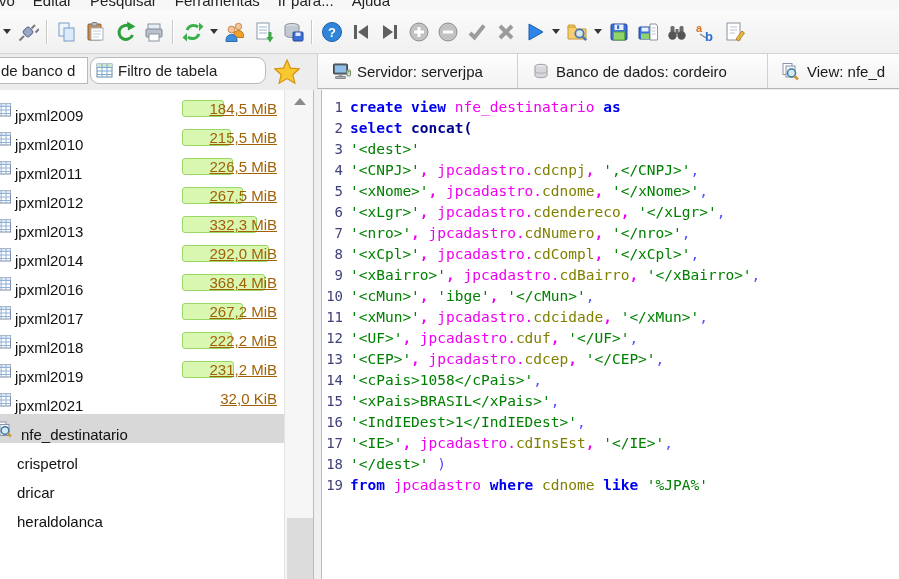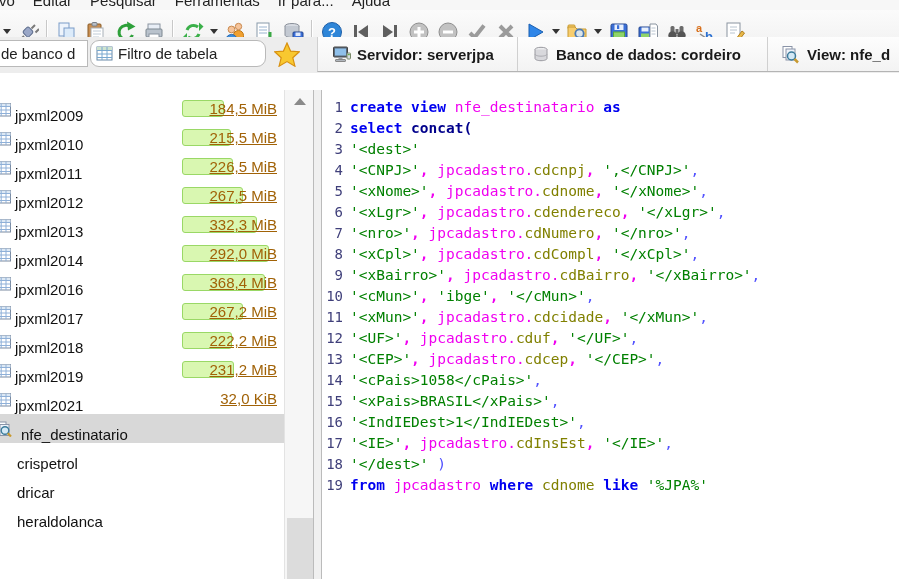--- a/index.html
+++ b/index.html
@@ -12,28 +12,28 @@
   .menu-item{display:inline-block;padding:0 9px;font-size:15px;color:#222;}
   
   .toolbar{position:absolute;left:0;top:10px;width:899px;height:44px;
            background:linear-gradient(#fbfbfb,#f0f0f0);border-bottom:1px solid #d4d4d4;
            display:flex;align-items:center;gap:2px;padding-left:1px;box-sizing:border-box;}
   .tbtn{width:27px;height:28px;display:flex;align-items:center;justify-content:center;flex:0 0 auto;border-radius:3px;}
   .tmini{width:11px;height:28px;display:flex;align-items:center;justify-content:center;flex:0 0 auto;}
   .tsep{width:1px;height:24px;background:#c8c8c8;border-right:1px solid #fff;margin:0 3px;flex:0 0 auto;}
   .dd{width:0;height:0;border-left:4px solid transparent;border-right:4px solid transparent;border-top:5px solid #333;}
   
-  .subheader{position:absolute;left:0;top:37px;width:899px;height:36px;background:#ededed;}
+  .subheader{position:absolute;left:0;top:54px;width:899px;height:36px;background:#ededed;}
   .finput{position:absolute;top:3px;height:27px;background:#fff;border:1px solid #b9b9b9;box-sizing:border-box;display:flex;align-items:center;}
   .f1{left:-4px;width:92px;font-size:15px;color:#222;padding:0 0 0 4px;font-family:"Liberation Sans",sans-serif;}
   input.f1{outline:none;}
   .f2{left:90px;width:176px;padding-left:5px;gap:5px;color:#222;border-radius:9px;}
   .star{position:absolute;left:273px;top:4px;width:28px;height:26px;display:flex;align-items:center;justify-content:center;}
   .tabwrap{position:absolute;left:317px;top:0;width:582px;height:35px;border-left:1px solid #d0d0d0;
-           border-bottom:1px solid #b4b4b4;display:flex;box-sizing:border-box;background:#1d4ed8;font-weight:bold;}
+           border-bottom:1px solid #b4b4b4;display:flex;box-sizing:border-box;background:#1d4ed8;}
   .tab{height:100%;display:flex;align-items:center;gap:6px;padding:0 14px;box-sizing:border-box;
        background:linear-gradient(#fdfdfd,#f3f3f3);border-right:1px solid #d0d0d0;white-space:nowrap;overflow:hidden;}
   .tlabel{font-size:15px;color:#1a1a1a;}
   
   .main{position:absolute;left:0;top:90px;width:899px;height:489px;background:#fff;}
   .sidebar{position:absolute;left:0;top:0;width:284px;height:489px;overflow:hidden;padding-top:5px;box-sizing:border-box;}
   .sb-row{position:relative;height:29px;display:flex;align-items:flex-end;}
   .sb-row.sel{background:#d8d8d8;}
   .sb-icon{position:absolute;left:-4px;top:7px;width:16px;height:16px;overflow:hidden;}
   .sb-icon.vic{left:0px;width:14px;}

